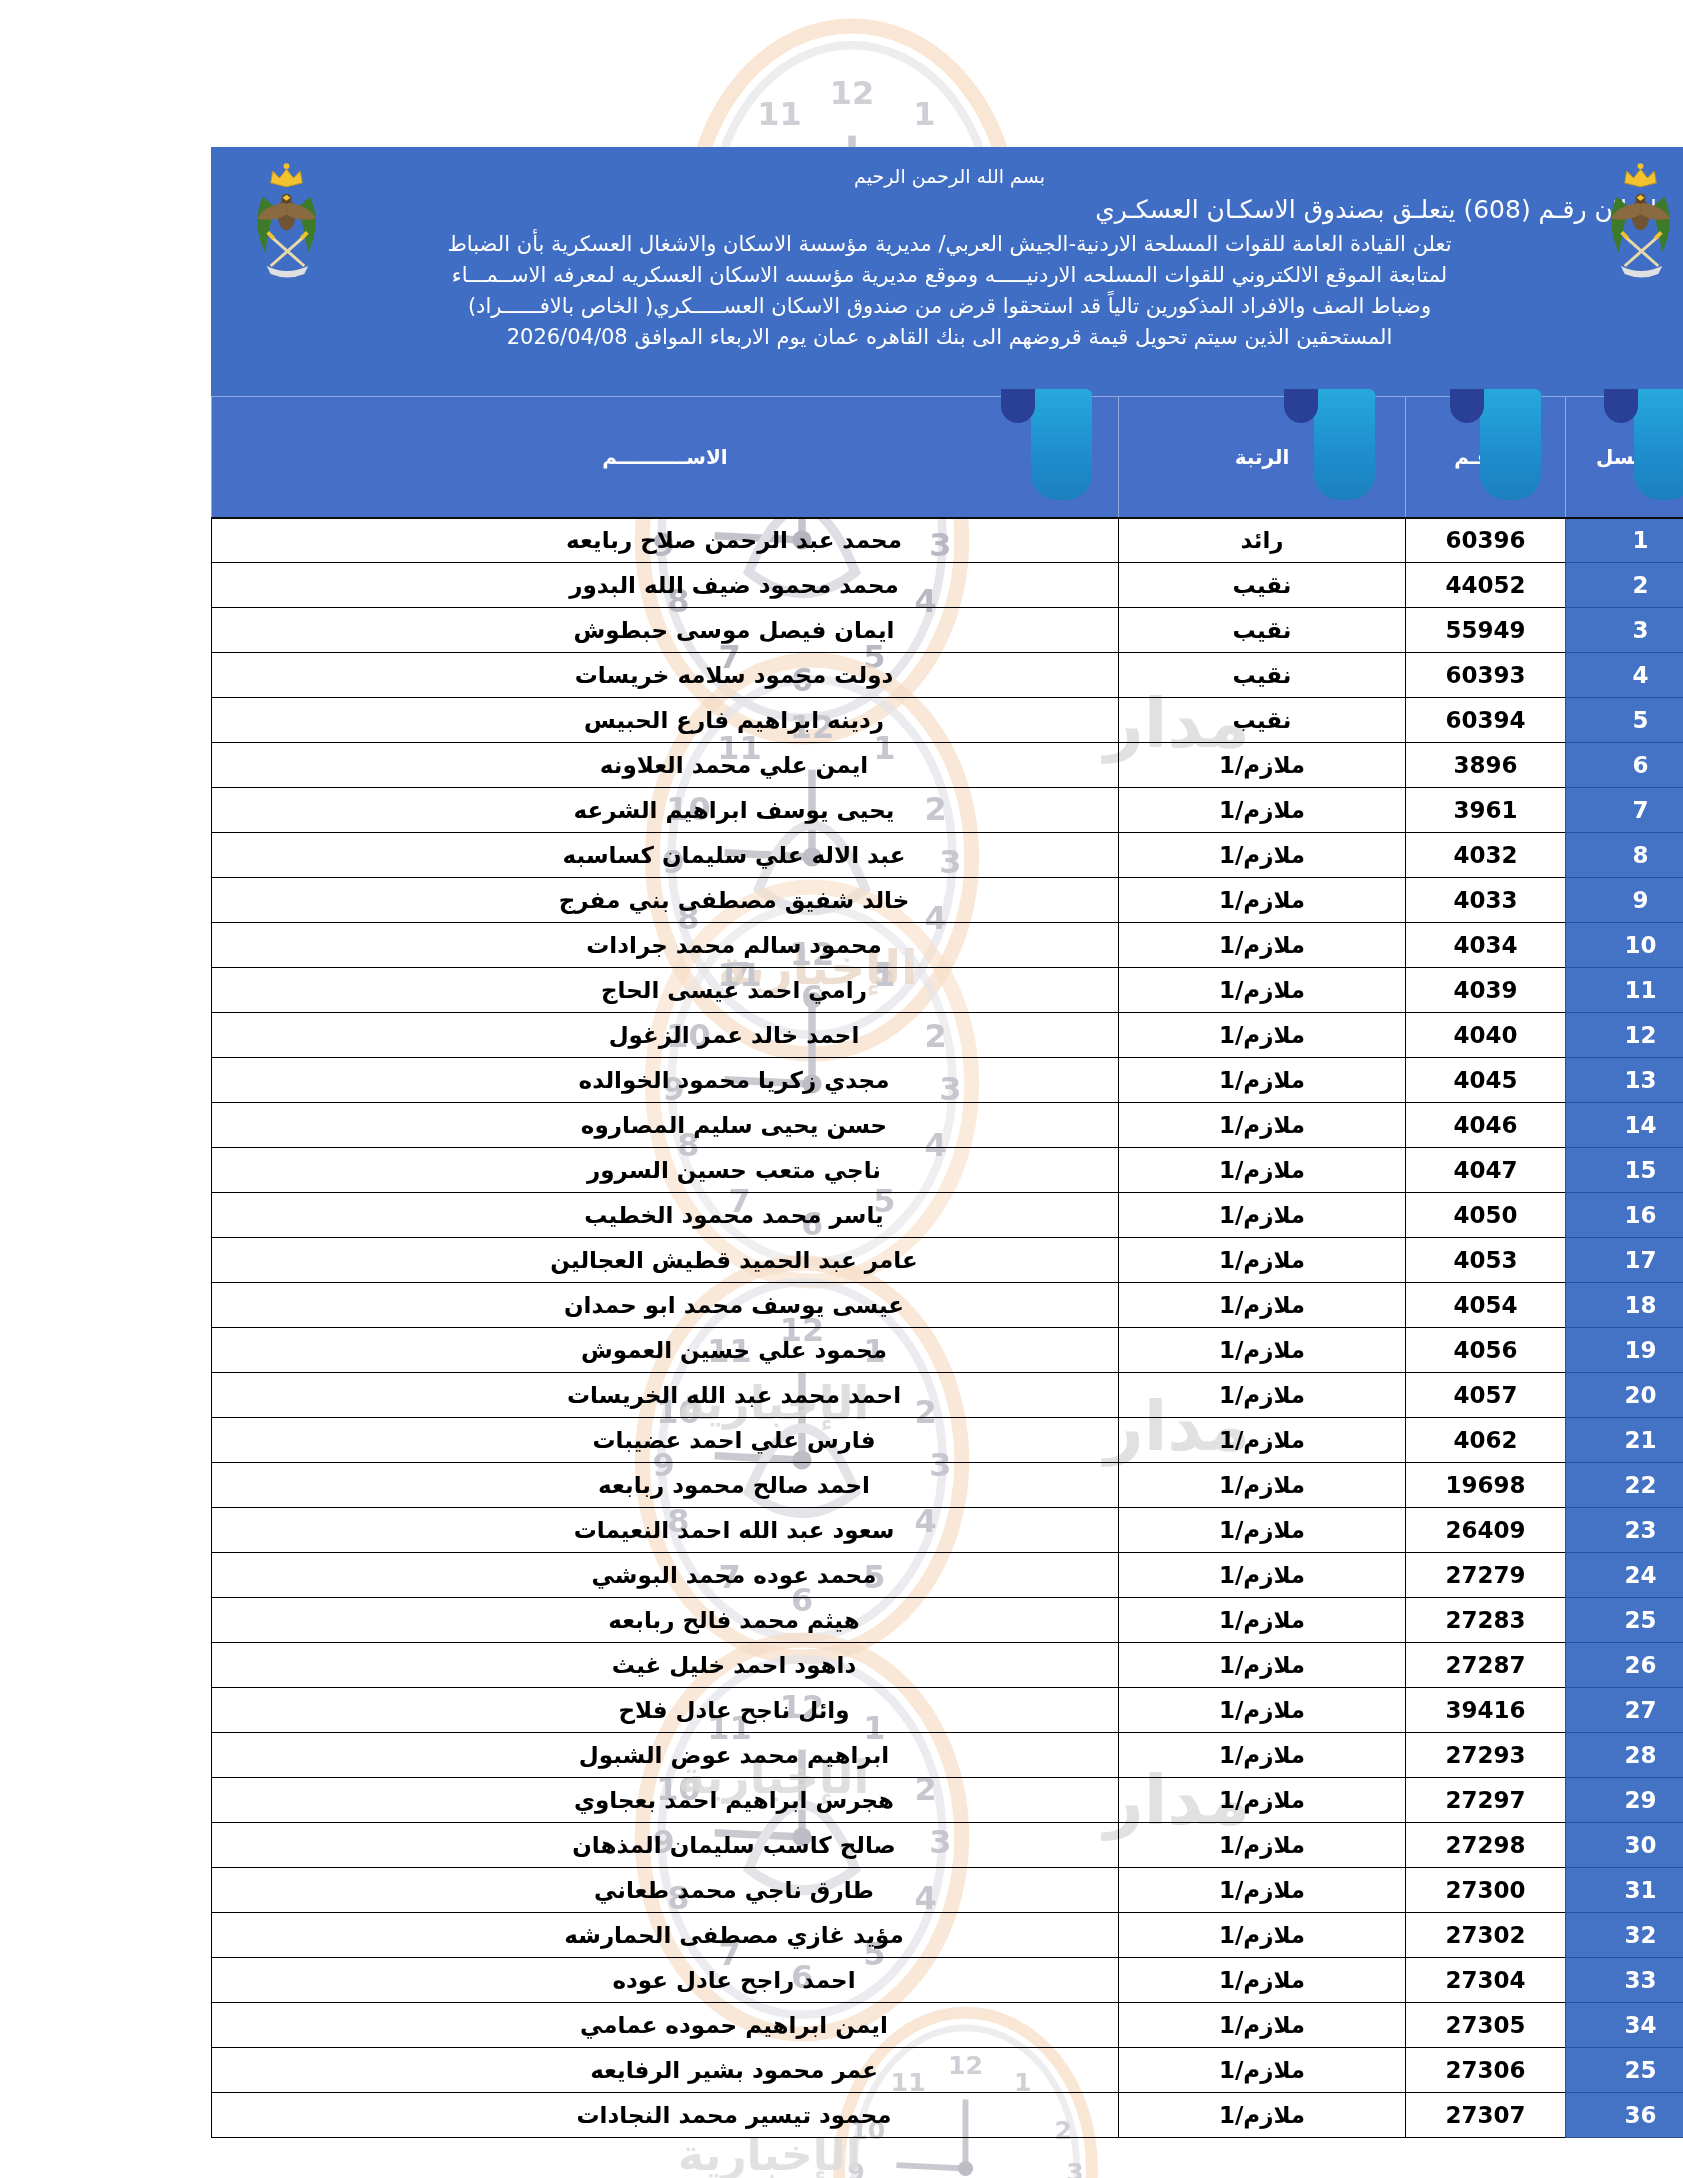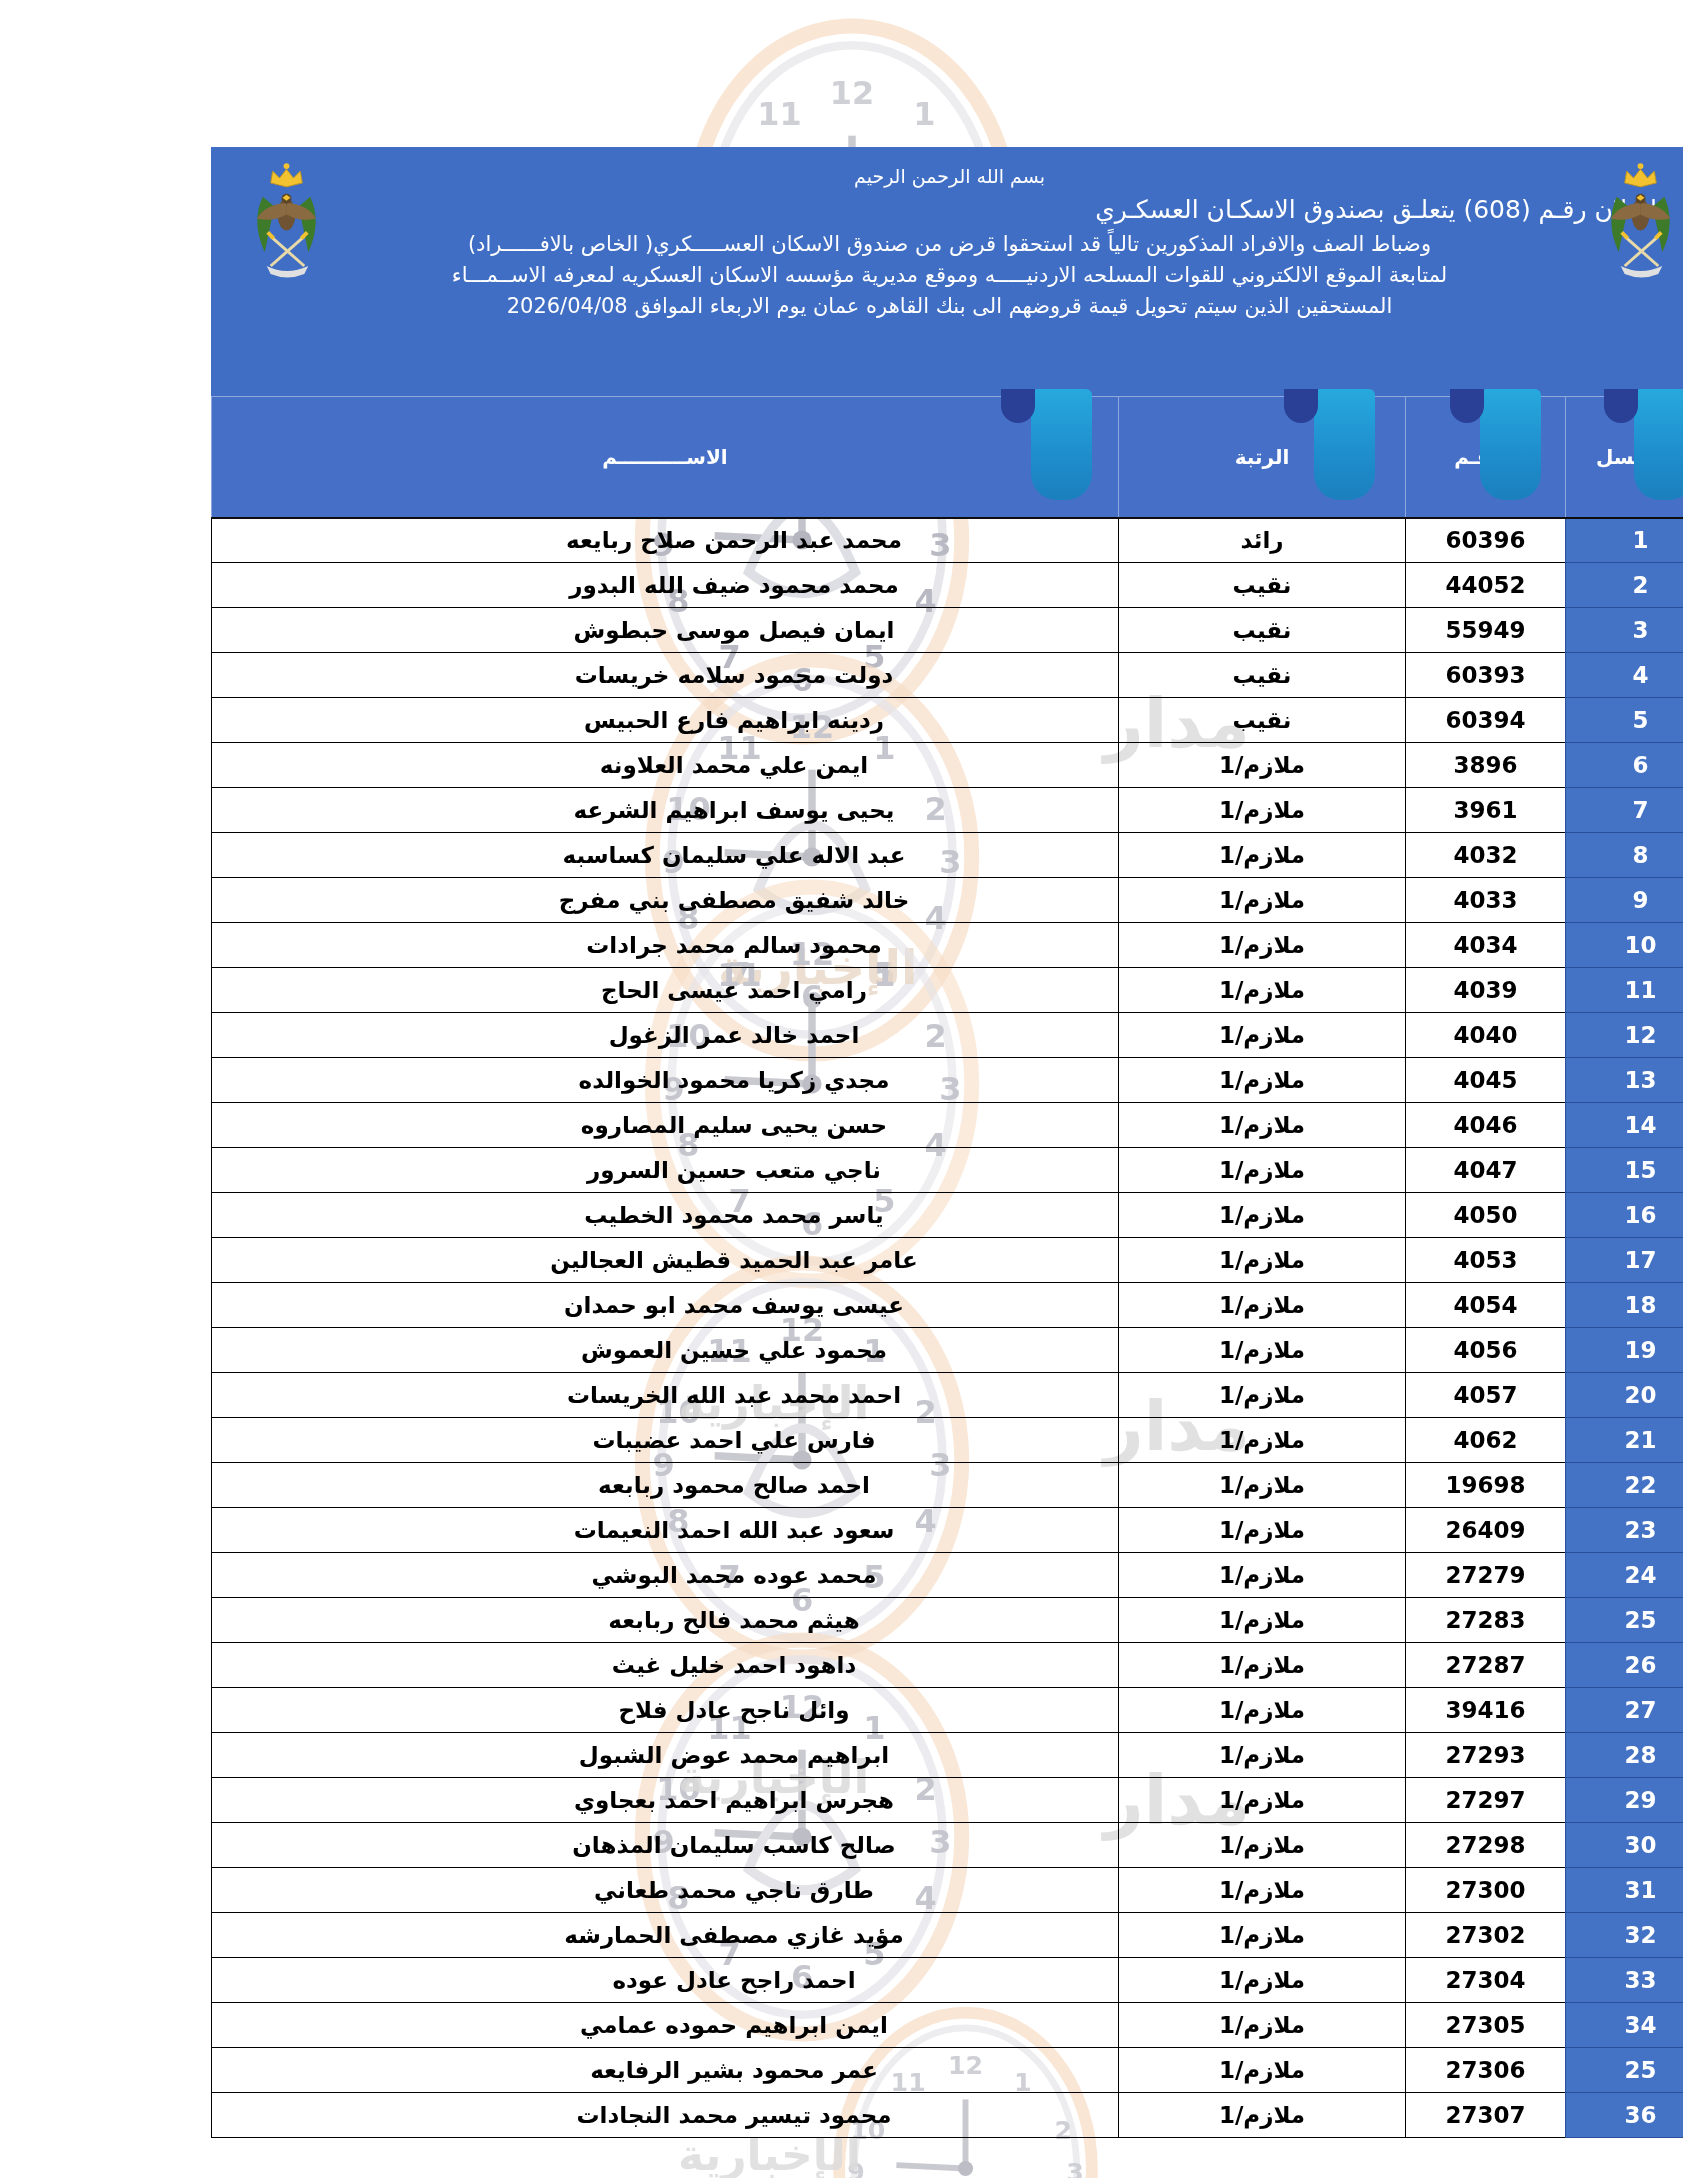--- a/index.html
+++ b/index.html
@@ -379,22 +379,23 @@
         <path d="M46 32 l4 3 -4 3 -4 -3 z" fill="#f2c230"></path>
         <path d="M30 74 l34 30 M64 74 l-34 30" stroke="#e8d9a8" stroke-width="3" fill="none"></path>
         <path d="M27 70 l6 6 M67 70 l-6 6" stroke="#f2c230" stroke-width="4" fill="none"></path>
         <path d="M26 104 q20 10 42 0 l-4 8 q-17 7 -34 0 z" fill="#e0e0e0"></path>
       </svg>
     </div>
 
     <div class="header-lines">
       <span class="hl basmala">بسم الله الرحمن الرحيم</span>
       <span class="hl title">اعـلان رقـم (608) يتعلـق بصندوق الاسكـان العسكـري</span>
+      <span class="hl">تعلن القيادة العامة للقوات المسلحة الاردنية-الجيش العربي/ مديرية مؤسسة الاسكان والاشغال العسكرية بأن الضباط</span>
+      <span class="hl">لمتابعة الموقع الالكتروني للقوات  المسلحه الاردنيـــــه وموقع مديرية مؤسسه الاسكان العسكريه لمعرفه الاســمـــاء</span>
       <span class="hl">وضباط الصف والافراد المذكورين تالياً قد استحقوا قرض من صندوق الاسكان العســـــكري( الخاص بالافــــــراد)</span>
-      <span class="hl">لمتابعة الموقع الالكتروني للقوات  المسلحه الاردنيـــــه وموقع مديرية مؤسسه الاسكان العسكريه لمعرفه الاســمـــاء</span>
       <span class="hl">المستحقين الذين سيتم تحويل قيمة قروضهم الى بنك القاهره عمان يوم الاربعاء الموافق 2026/04/08</span>
     </div>
   </div>
 
   <div class="tbl-wrap">
     <table class="main">
       <colgroup>
         <col class="c-seq">
           <col class="c-num">
           <col class="c-rank">

